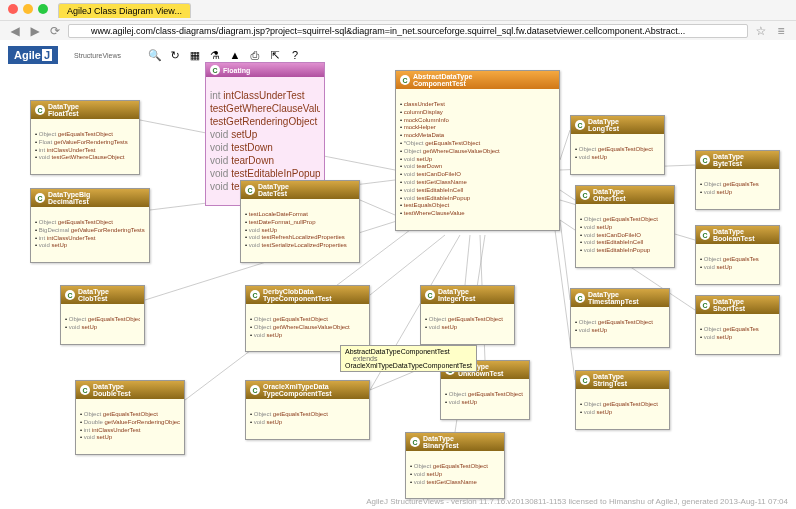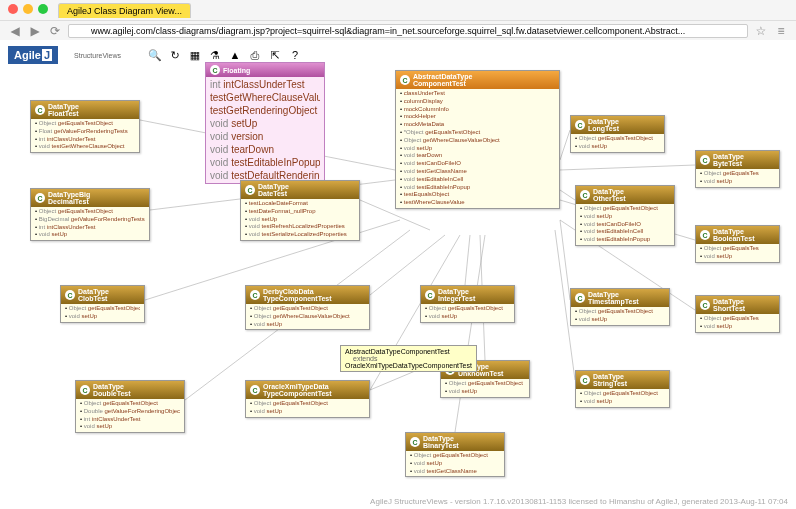--- a/index.html
+++ b/index.html
@@ -15,21 +15,21 @@
 .url-box { flex: 1; background: #fff; border: 1px solid #ccc; border-radius: 2px; padding: 1px 22px; font-size: 9px; white-space: nowrap; overflow: hidden; text-overflow: ellipsis; }
 .logo-bar { height: 30px; background: #fff; display: flex; align-items: center; padding-left: 8px; gap: 18px; }
 .logo { background: #2a5a9e; color: #fff; padding: 3px 6px; font-size: 11px; font-weight: bold; }
 .logo-sub { font-size: 7px; color: #666; margin-left: -2px; }
 .tb-icon { width: 16px; height: 16px; display: flex; align-items: center; justify-content: center; font-size: 11px; }
 .canvas { position: absolute; top: 70px; left: 0; right: 0; bottom: 0; background: #fff; }
 .cls { position: absolute; border: 1px solid #999; background: #fffee8; font-size: 6px; box-shadow: 1px 1px 2px rgba(0,0,0,0.2); }
 .cls-hdr { background: linear-gradient(#d4a642, #8a6818); color: #fff; padding: 2px 4px; font-size: 7px; font-weight: bold; display: flex; align-items: center; gap: 3px; }
 .cls-hdr.orange { background: linear-gradient(#f4a840, #d07818); }
 .cls-ic { width: 10px; height: 10px; background: #fff; border-radius: 50%; color: #2a7a2a; display: flex; align-items: center; justify-content: center; font-size: 7px; font-weight: bold; }
-.cls-body { padding: 1px 4px; line-height: 1.3; }
+.cls-body { padding: 12px 4px; line-height: 1.3; }
 .cls-body div { white-space: nowrap; overflow: hidden; }
 .m-ret { color: #888; }
 .m-nm { color: #8a3a1a; }
 .mag { position: absolute; border: 1px solid #c080c0; background: #fce8f8; }
 .tooltip { position: absolute; background: #ffffc8; border: 1px solid #999; padding: 2px 4px; font-size: 7px; }
 .footer { position: absolute; bottom: 3px; right: 8px; font-size: 8px; color: #aaa; }
 svg.edges { position: absolute; top: 0; left: 0; width: 100%; height: 100%; pointer-events: none; }
 svg.edges line { stroke: #999; stroke-width: 0.5; }
 </style>
 </head>
@@ -94,21 +94,21 @@
   <div class="mag" style="left:205px;top:-8px;width:120px">
     <div class="cls-hdr" style="background:linear-gradient(#e090d0,#b050a0)">
         <span class="cls-ic">C</span>
         <span>Floating</span>
       </div>
     <div class="cls-body" id="mag-body">
         <div><span class="m-ret">int</span> <span class="m-nm">intClassUnderTest</span></div>
         <div><span class="m-ret"></span> <span class="m-nm">testGetWhereClauseValueObject</span></div>
         <div><span class="m-ret"></span> <span class="m-nm">testGetRenderingObject</span></div>
         <div><span class="m-ret">void</span> <span class="m-nm">setUp</span></div>
-        <div><span class="m-ret">void</span> <span class="m-nm">version</span></div>
+        <div><span class="m-ret">void</span> <span class="m-nm">testDown</span></div>
         <div><span class="m-ret">void</span> <span class="m-nm">tearDown</span></div>
         <div><span class="m-ret">void</span> <span class="m-nm">testEditableInPopup</span></div>
         <div><span class="m-ret">void</span> <span class="m-nm">testDefaultRenderingFormat_defaultFormat</span></div>
       </div>
   </div>
 
   <div id="classes-container">
       <div class="cls" style="left: 30px; top: 30px; width: 110px;">
         <div class="cls-hdr">
           <span class="cls-ic">C</span>
@@ -318,13 +318,13 @@
       </div>
     </div>
 
   <div class="tooltip" style="left:340px;top:275px">
     <div>AbstractDataTypeComponentTest</div>
     <div style="color:#666;padding-left:8px">extends</div>
     <div>OracleXmlTypeDataTypeComponentTest</div>
   </div>
 </div>
 
-<div class="footer">AgileJ StructureViews - version 1.7.16.v20130811-1153 licensed to Himanshu of AgileJ, generated 2013-Aug-11 07:04</div>
+<div class="footer">AgileJ StructureViews - version 11.7.16.v20130811-1153 licensed to Himanshu of AgileJ, generated 2013-Aug-11 07:04</div>
 
 </body></html>

